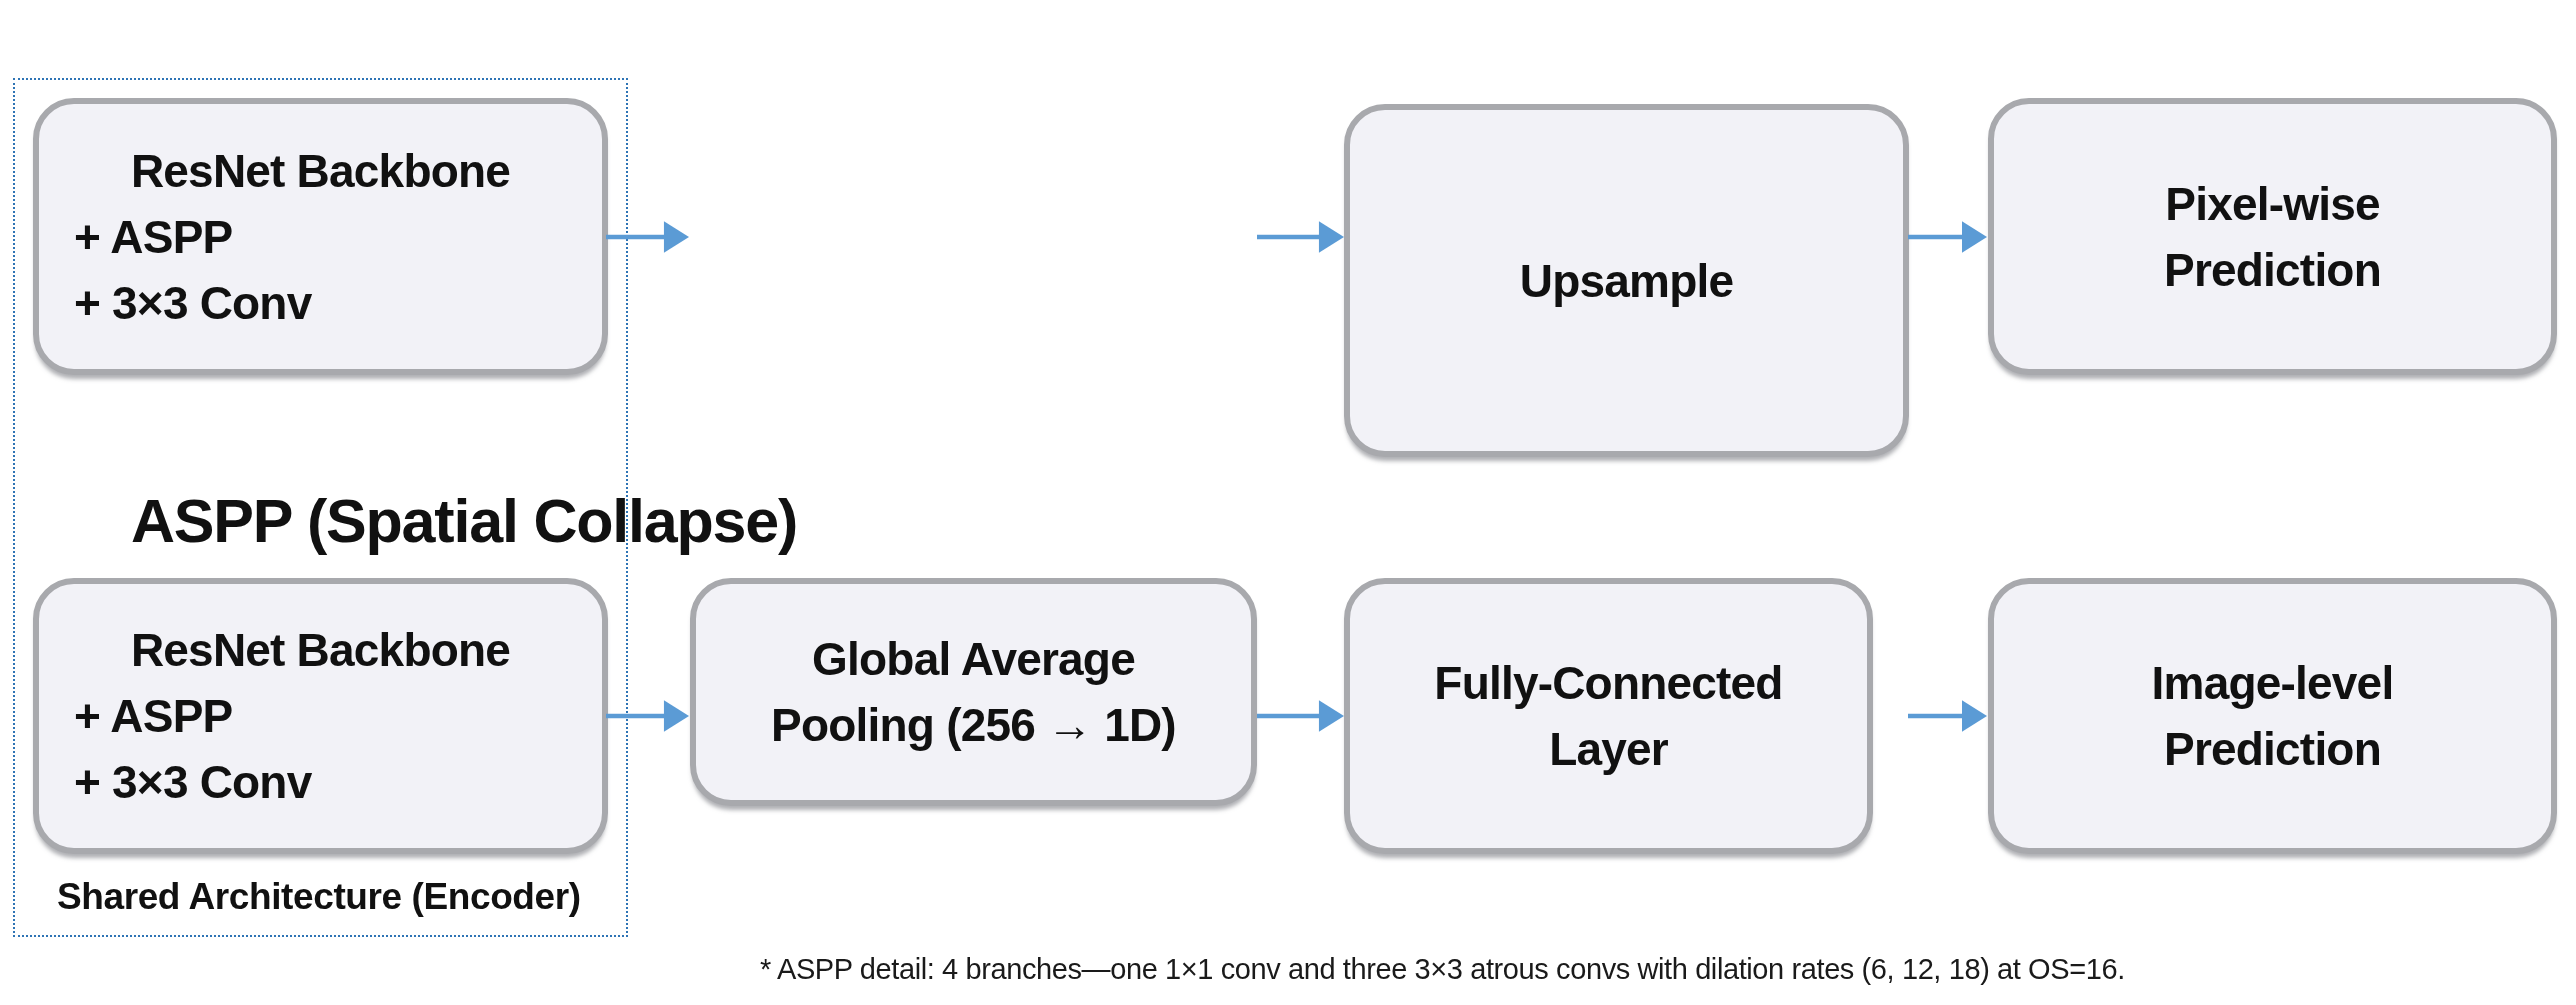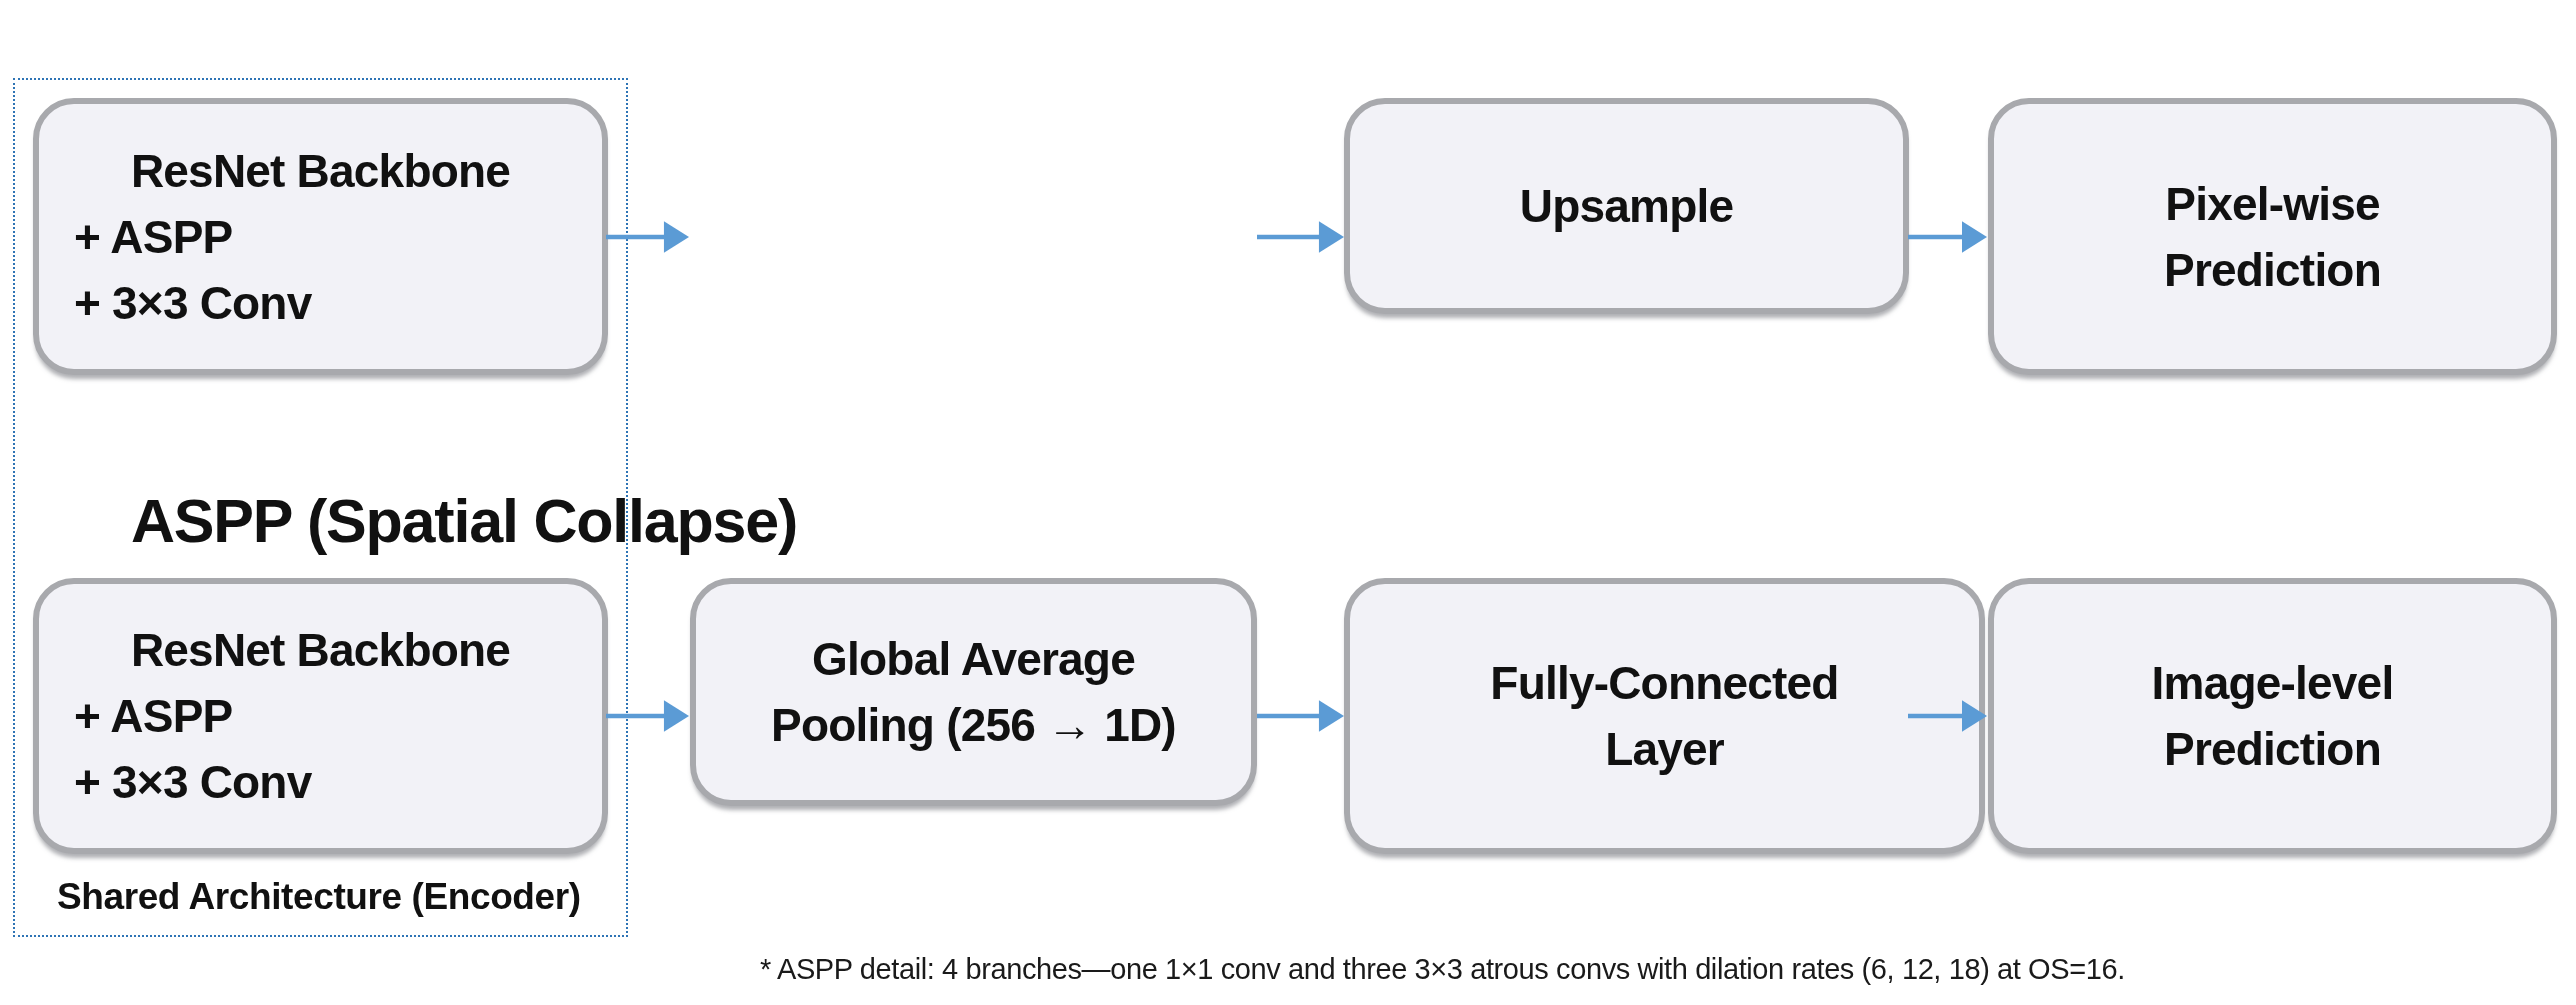--- a/index.html
+++ b/index.html
@@ -86,38 +86,38 @@
 
   <div class="dotted-outline"></div>
 
   <div class="pipeline-title" style="left:131px;top:486px">ASPP (Spatial Collapse)</div>
 
   <div class="node" style="left:33px;top:98px;width:575px;height:277px">
       <div class="line">ResNet Backbone</div>
       <div class="line flush-left">+ ASPP</div>
       <div class="line flush-left">+ 3×3 Conv</div>
     </div>
-  <div class="node" style="left:1344px;top:98px;width:565px;height:216px">
+  <div class="node" style="left:1344px;top:104px;width:565px;height:353px">
       <div class="line">Upsample</div>
     </div>
   <div class="node" style="left:1988px;top:98px;width:569px;height:277px">
       <div class="line">Pixel-wise</div>
       <div class="line">Prediction</div>
     </div>
 
   <div class="node" style="left:33px;top:578px;width:575px;height:276px">
       <div class="line">ResNet Backbone</div>
       <div class="line flush-left">+ ASPP</div>
       <div class="line flush-left">+ 3×3 Conv</div>
     </div>
   <div class="node" style="left:690px;top:578px;width:567px;height:228px">
       <div class="line">Global Average</div>
       <div class="line">Pooling (256 → 1D)</div>
     </div>
-  <div class="node" style="left:1344px;top:578px;width:641px;height:276px">
+  <div class="node" style="left:1344px;top:578px;width:529px;height:276px">
       <div class="line">Fully-Connected</div>
       <div class="line">Layer</div>
     </div>
   <div class="node" style="left:1988px;top:578px;width:569px;height:276px">
       <div class="line">Image-level</div>
       <div class="line">Prediction</div>
     </div>
 
   <svg class="arrow" style="left:606px;top:215px" width="83" height="44" viewBox="0 0 106 56">
     <line x1="0" y1="28" x2="76" y2="28"></line>

